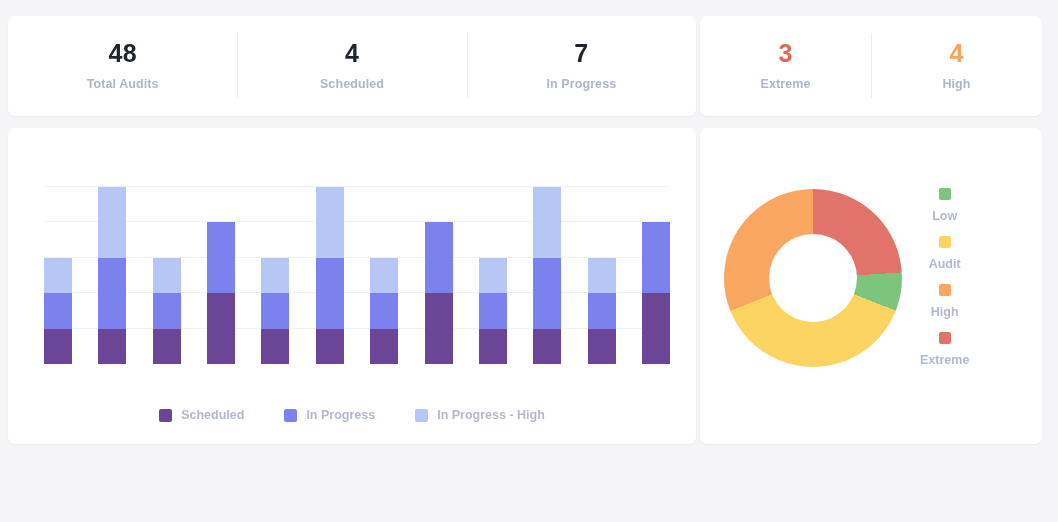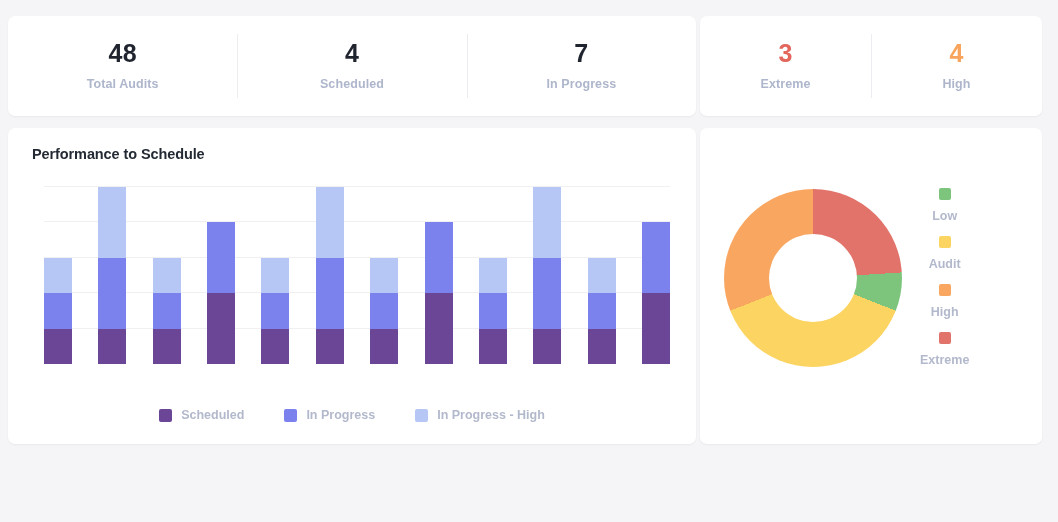--- a/index.html
+++ b/index.html
@@ -140,21 +140,20 @@
       <div class="kpi-item">
         <div class="kpi-value high">4</div>
         <div class="kpi-label">High</div>
       </div>
     </div>
   </div>
 
   <div class="row row-charts">
 
     <div class="card chart-card bar-card">
-      <div class="chart-title">Performance to Schedule</div>
       <div class="bar-plot">
         <div class="gridlines" id="gridlines">
             <div class="gridline" style="bottom: 35.4px;"></div>
             <div class="gridline" style="bottom: 70.8px;"></div>
             <div class="gridline" style="bottom: 106.2px;"></div>
             <div class="gridline" style="bottom: 141.6px;"></div>
             <div class="gridline" style="bottom: 177px;"></div>
           </div>
         <div class="bars" id="bars">
             <div class="bar">

